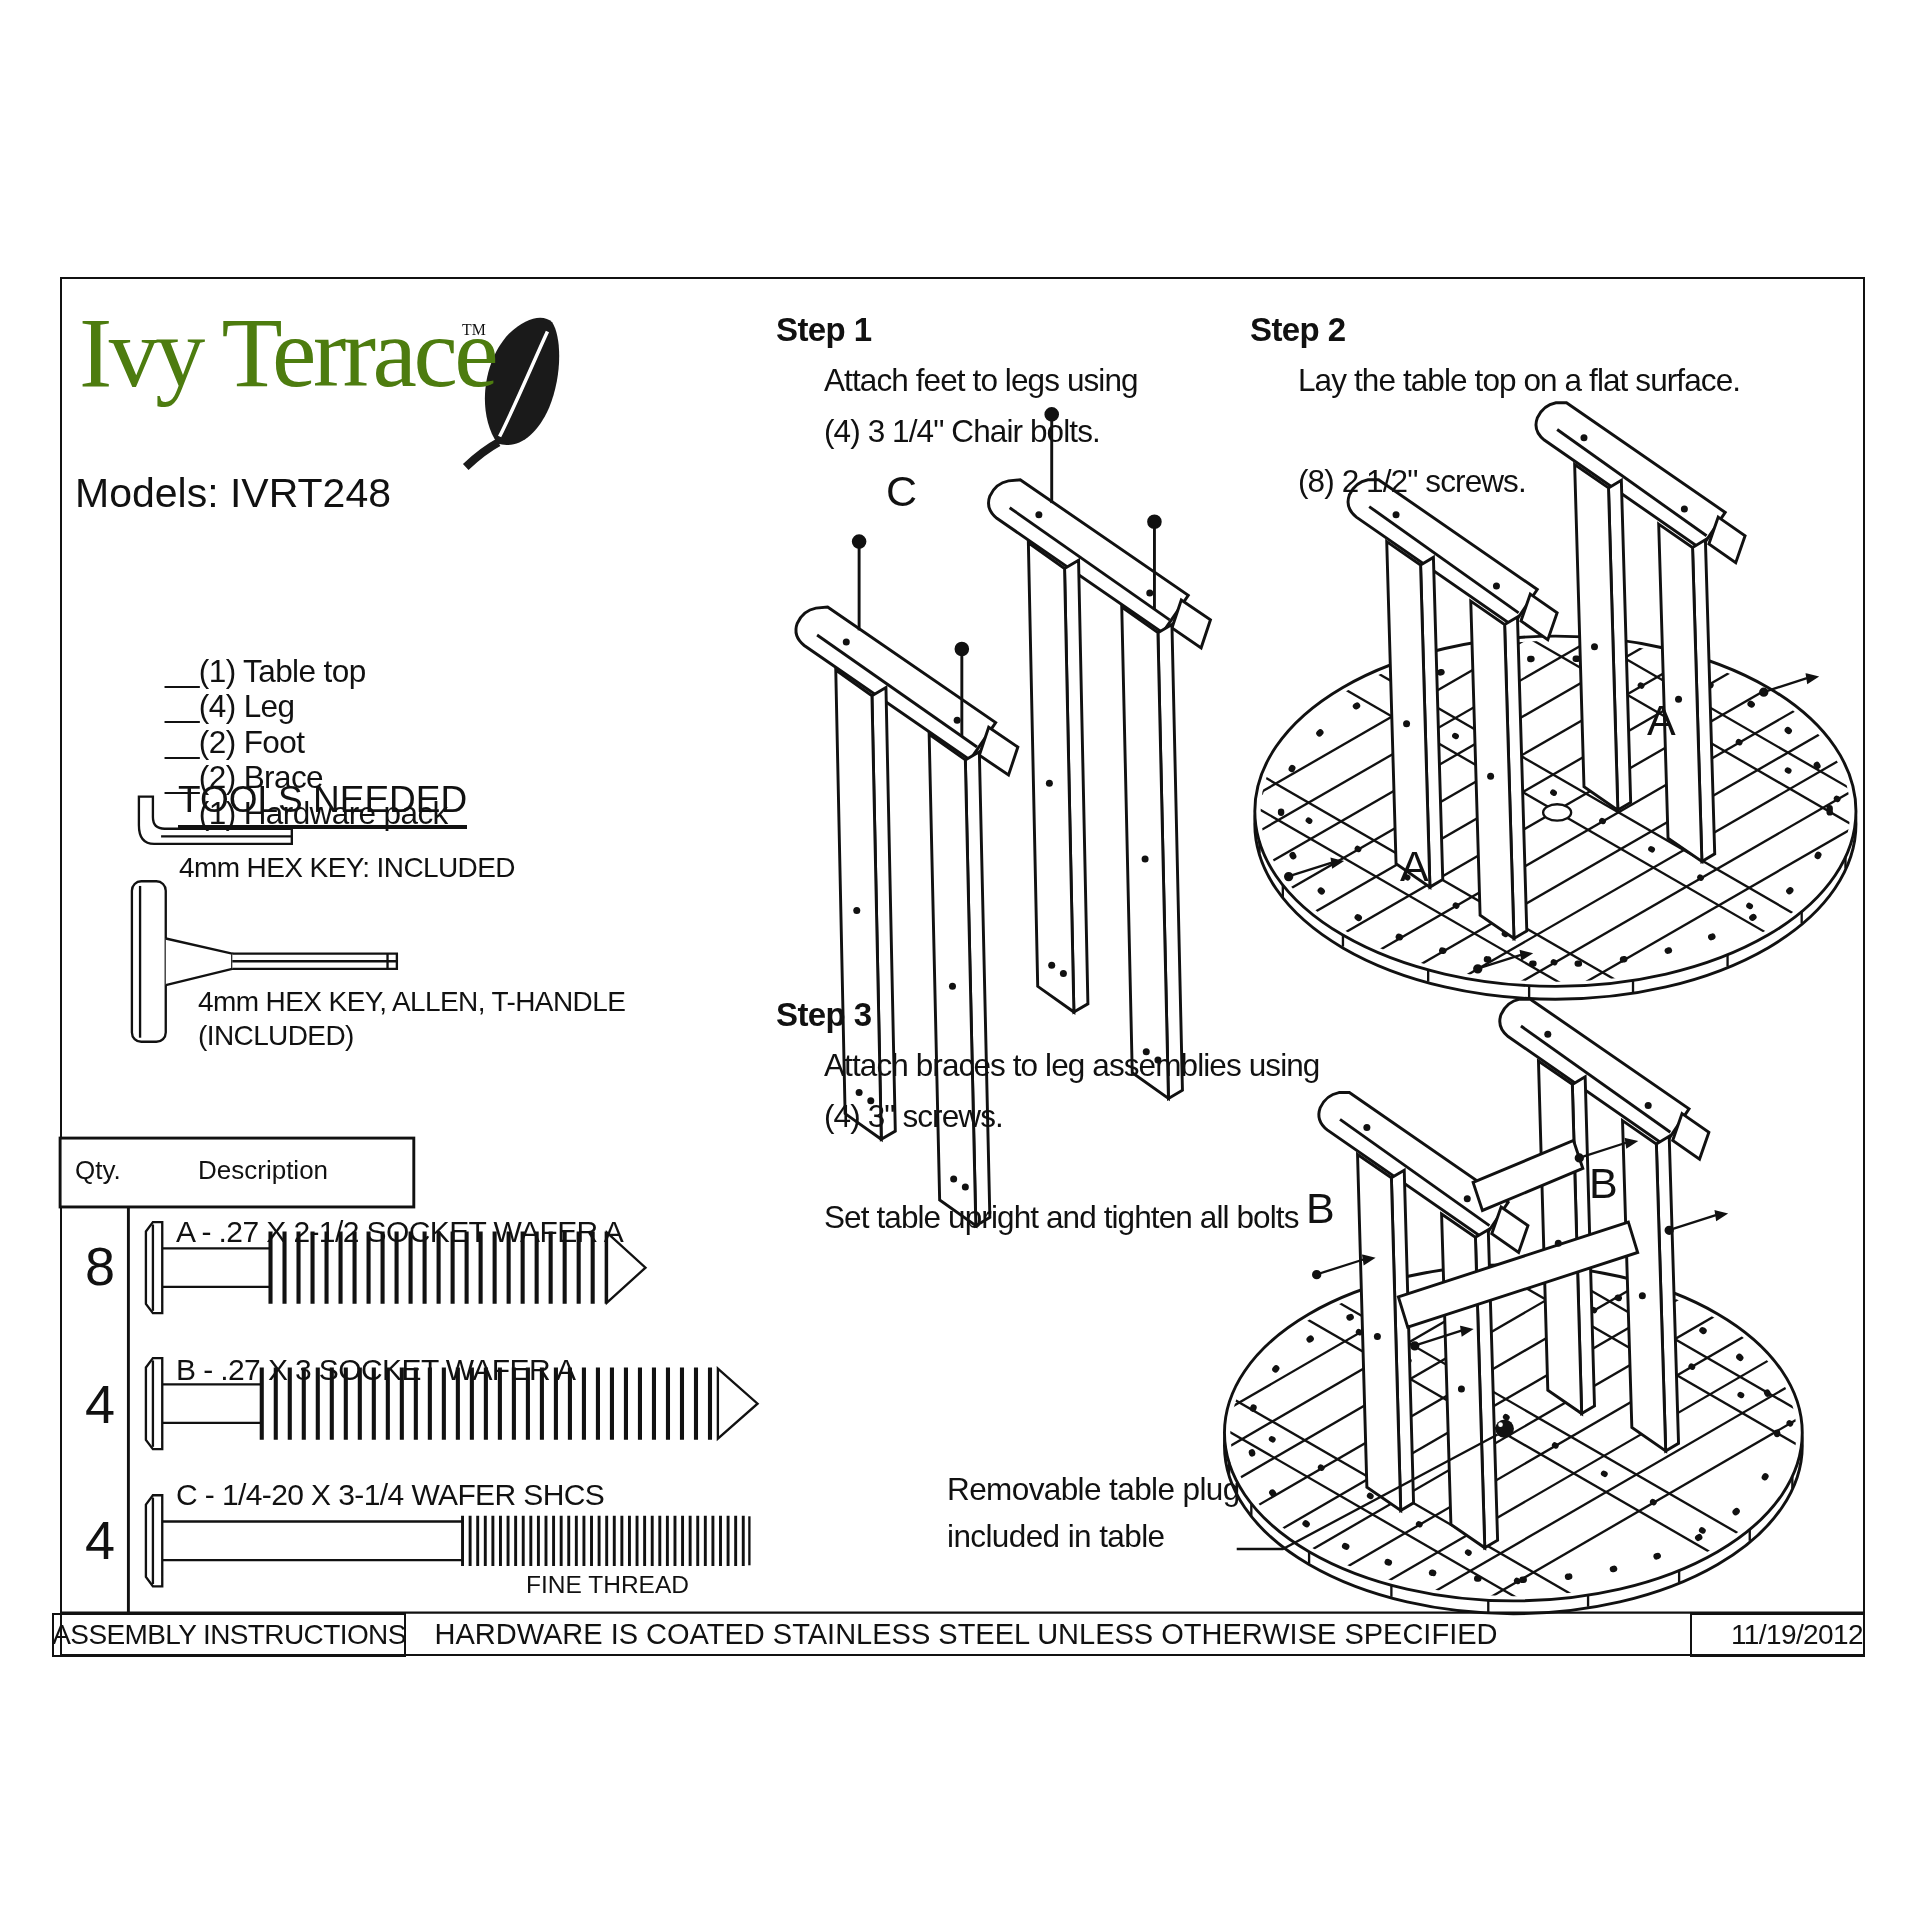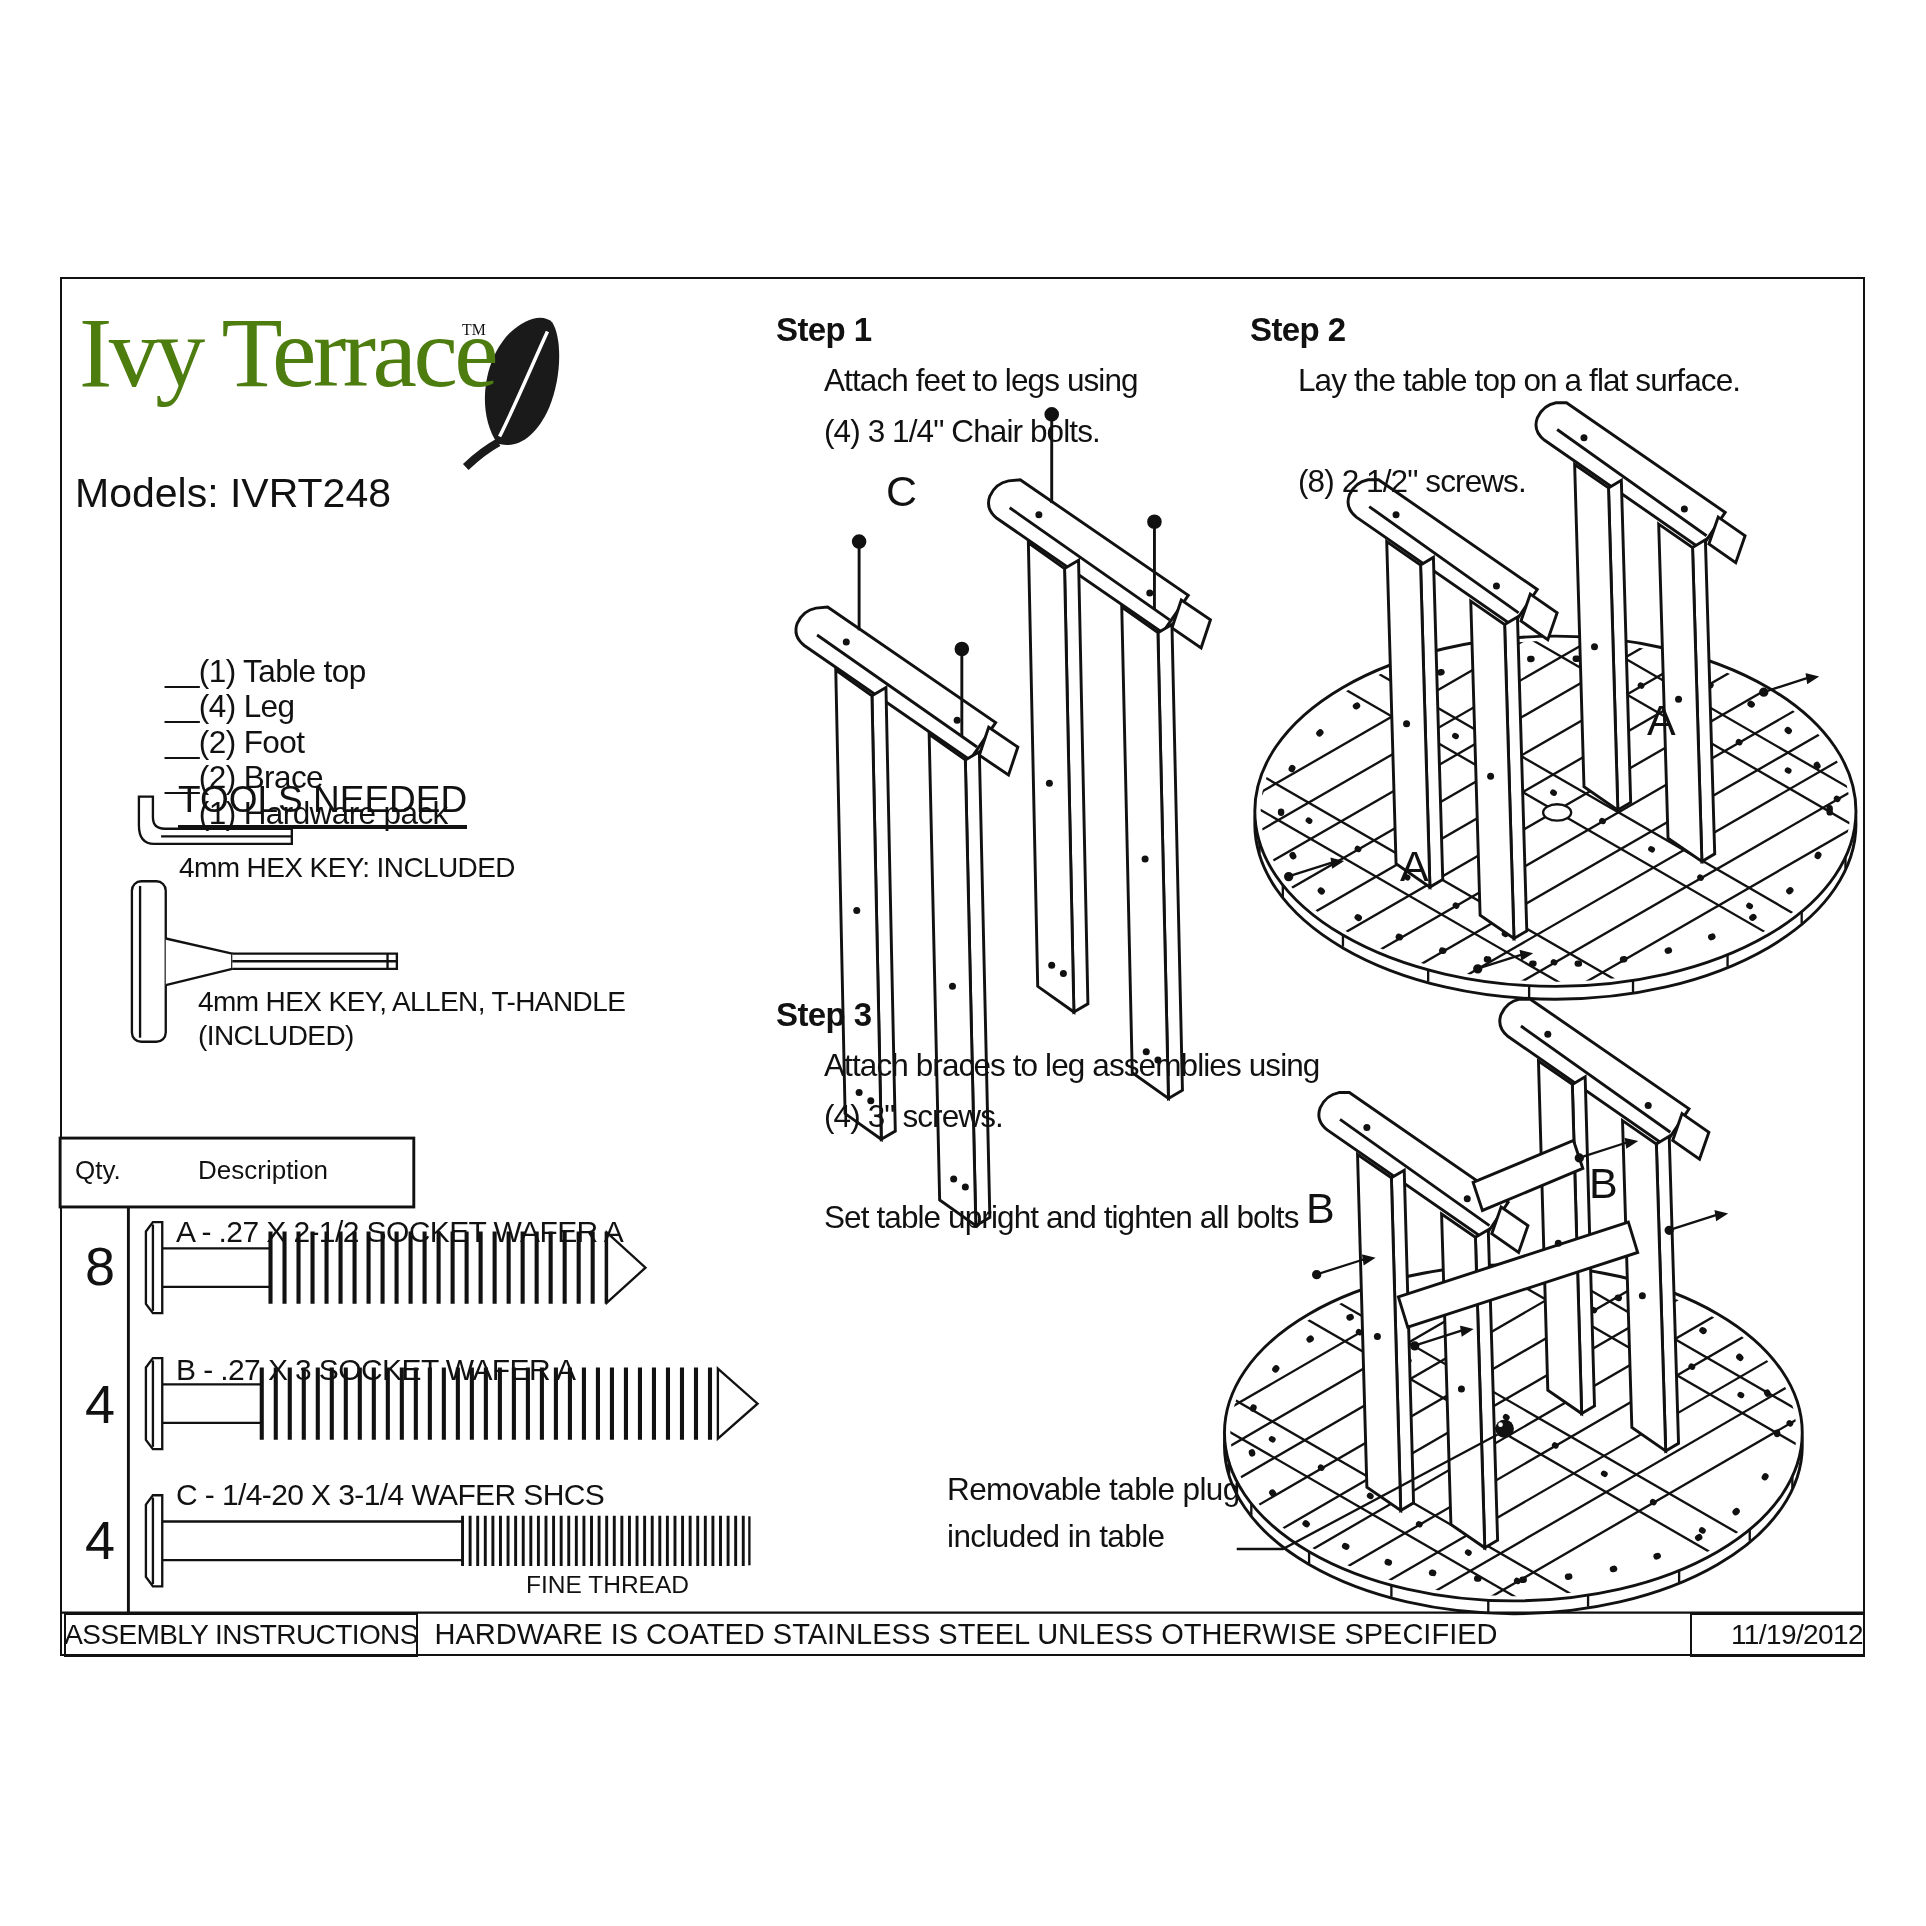--- a/index.html
+++ b/index.html
@@ -20,21 +20,21 @@
   .tool-label{font-size:28px;letter-spacing:-0.6px;}
   .hdr{font-size:26px;}
   .qty-num{font-size:54px;}
   .screw-label{font-size:30px;letter-spacing:-0.6px;}
   #fine-thread{left:514px;top:1571px;width:187px;text-align:center;font-size:24.5px;white-space:nowrap;}
   .step-title{font-size:33px;font-weight:bold;letter-spacing:-0.6px;}
   .step-line{font-size:31.5px;letter-spacing:-0.9px;margin-left:48px;}
   .dlabel{font-size:43px;z-index:2;}
   .callout{font-size:31.5px;letter-spacing:-0.6px;}
   .footer-text{font-size:28px;letter-spacing:-0.6px;}
-  #footer-left{left:64px;top:1613px;width:354px;height:44px;border:2.3px solid #111;
+  #footer-left{left:52px;top:1613px;width:354px;height:44px;border:2.3px solid #111;
                box-sizing:border-box;display:flex;align-items:center;justify-content:center;}
   #footer-center{left:403px;top:1618px;width:1126px;text-align:center;font-size:29px;}
   #footer-right{left:1690px;top:1613px;width:175px;height:44px;border:2.3px solid #111;
                 box-sizing:border-box;display:flex;align-items:center;justify-content:flex-end;}
 </style>
 </head>
 <body>
 
 <div id="canvas">
 

